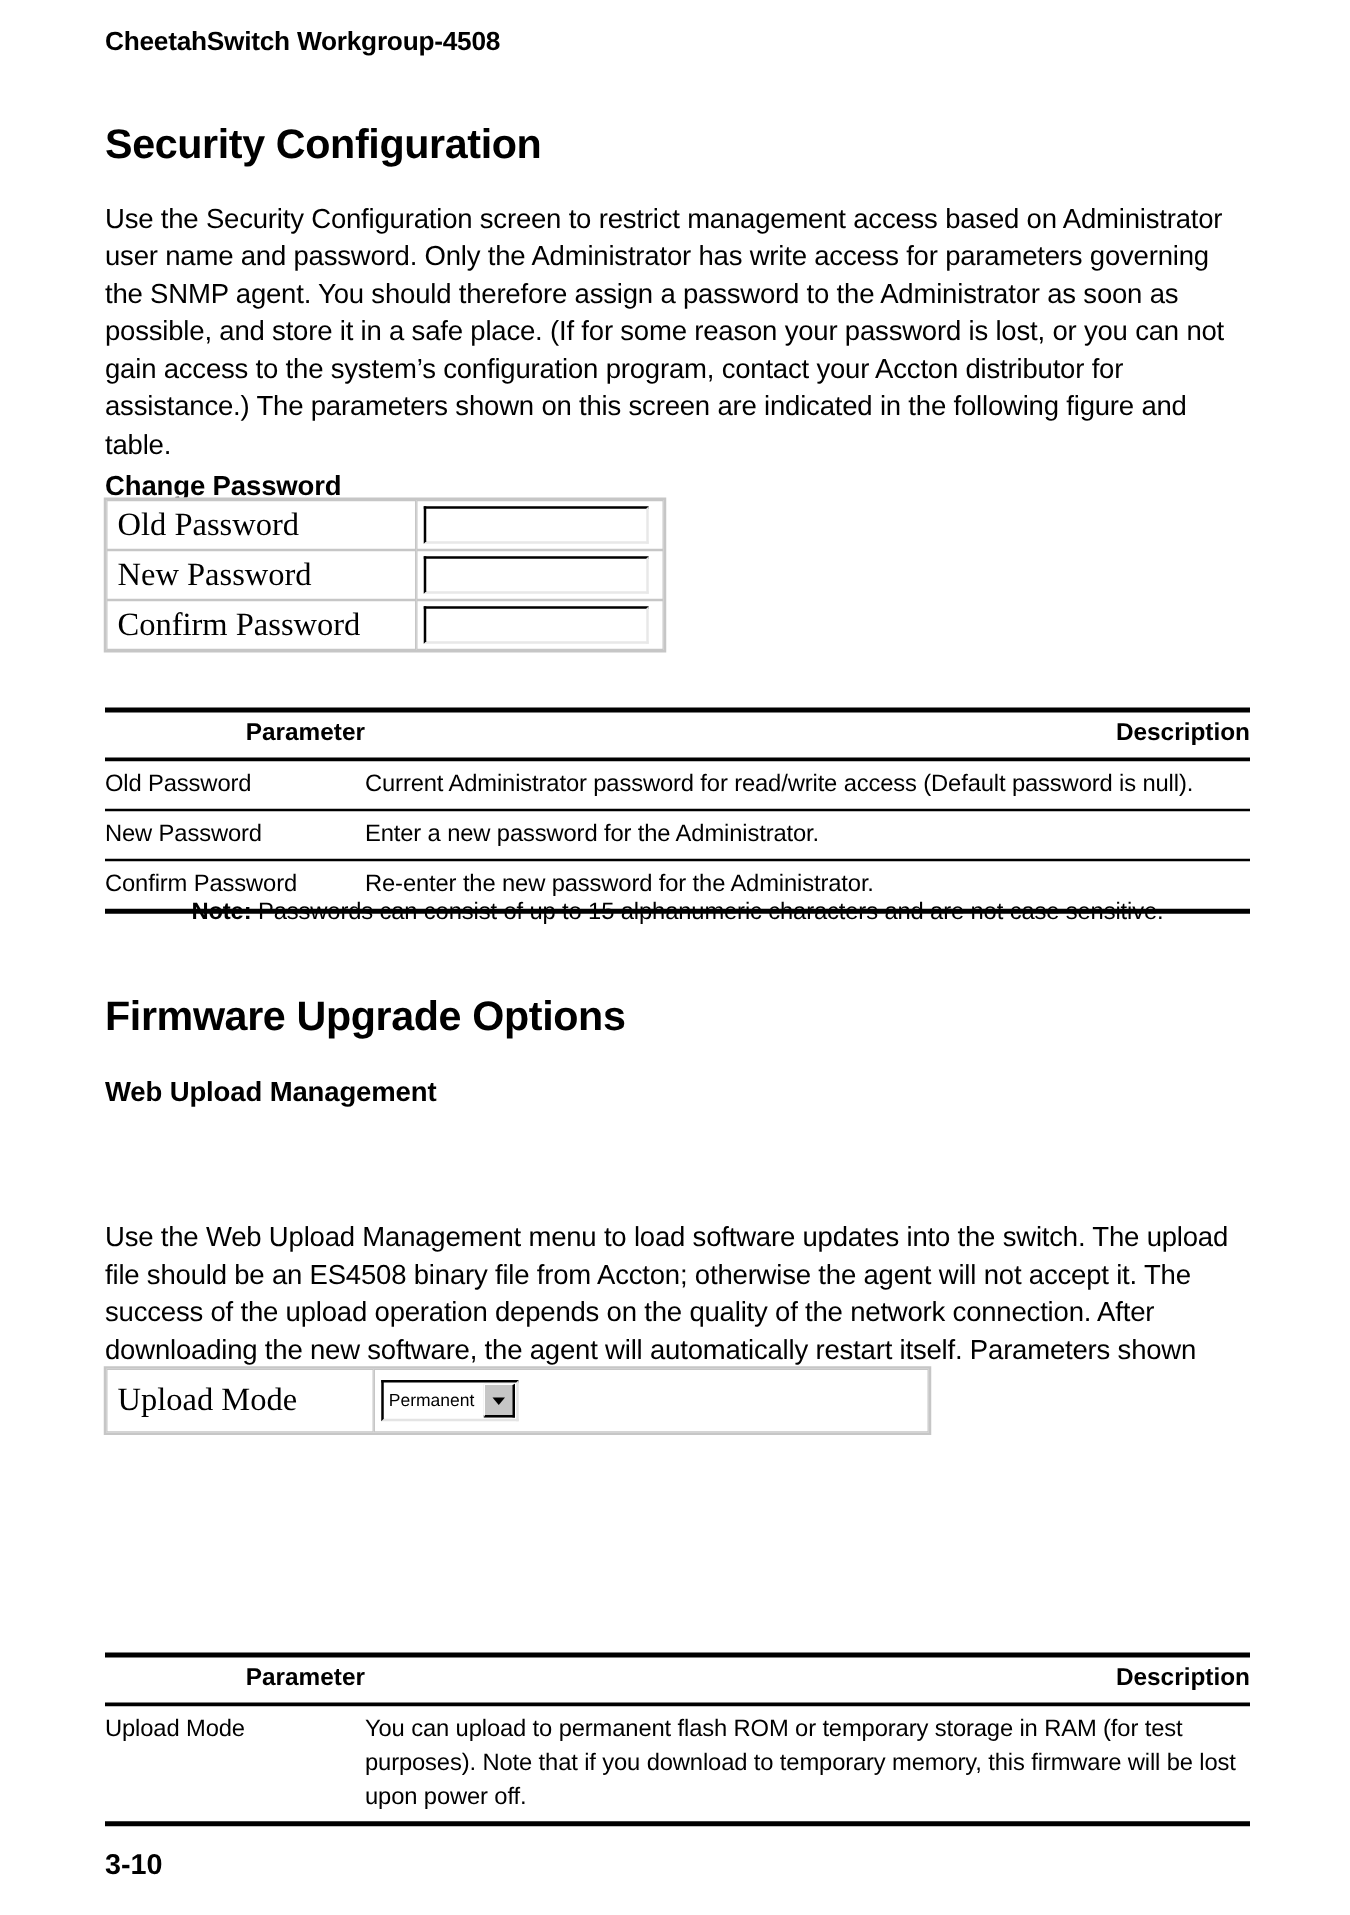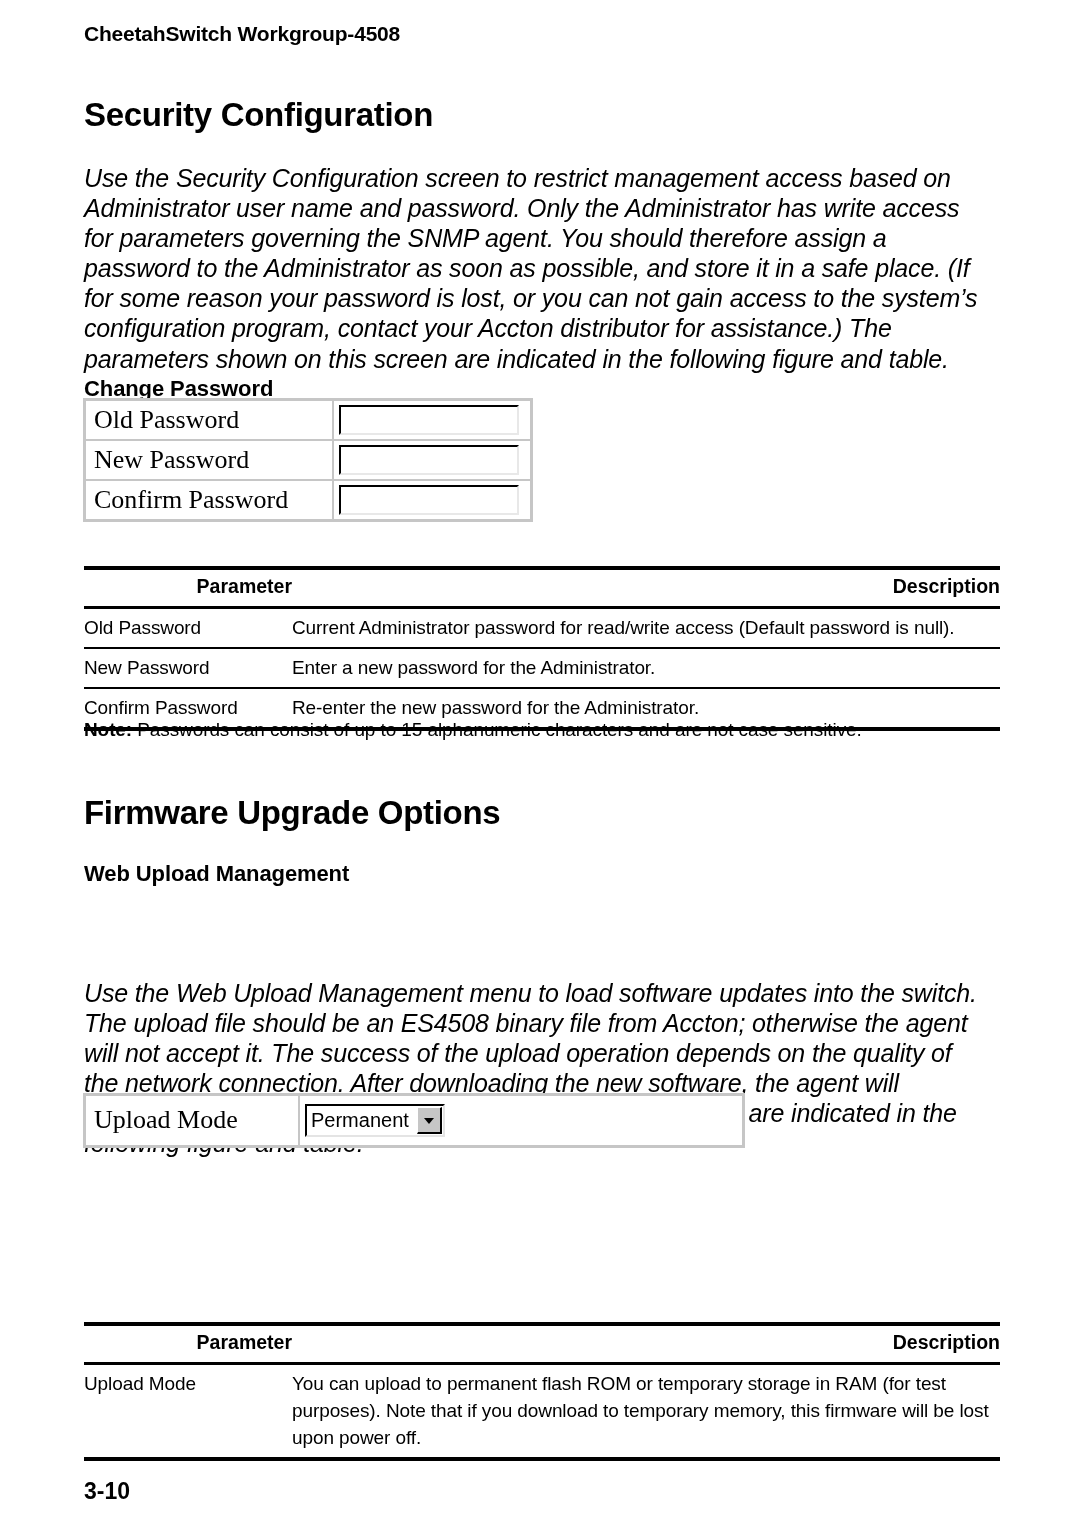--- a/index.html
+++ b/index.html
@@ -52,24 +52,23 @@
     letter-spacing: -0.1px;
   }
   .h2.change-password { top: 358px; }
   .h2.web-upload { top: 843px; }
 
   
   .para {
     position: absolute;
     left: 84px;
     width: 900px;
-    font-size: 25px;
+    font-size: 22px;
     line-height: 30.1px;
     letter-spacing: -0.15px;
-    font-style: italic;
   }
   .para.intro { top: 138px; }
   .para.upload-intro { top: 953px; }
 
   
   .form-table {
     position: absolute;
     border-collapse: separate;
     border-spacing: 0;
     background: #ffffff;
@@ -127,21 +126,21 @@
     border-left: 2px solid #000000;
     border-right: 2px solid #e4e4e4;
     border-bottom: 2px solid #e4e4e4;
     box-sizing: border-box;
     position: relative;
     padding: 0 34px 0 4px;
     vertical-align: middle;
   }
   .select-text {
     font-family: "Liberation Sans", sans-serif;
-    font-size: 20px;
+    font-size: 14px;
     line-height: 29px;
     display: block;
   }
   .select-arrow {
     position: absolute;
     right: 1px;
     top: 1px;
     width: 25px;
     height: 27px;
     background: #c6c6c6;
@@ -235,20 +234,21 @@
 
   
   .note {
     position: absolute;
     left: 84px;
     top: 717px;
     width: 916px;
     font-size: 19px;
     line-height: 26px;
     letter-spacing: -0.1px;
+    text-align: center;
   }
   .note b { font-weight: bold; }
 
   
   .folio {
     position: absolute;
     left: 84px;
     top: 1478px;
     font-size: 23px;
     font-weight: bold;

